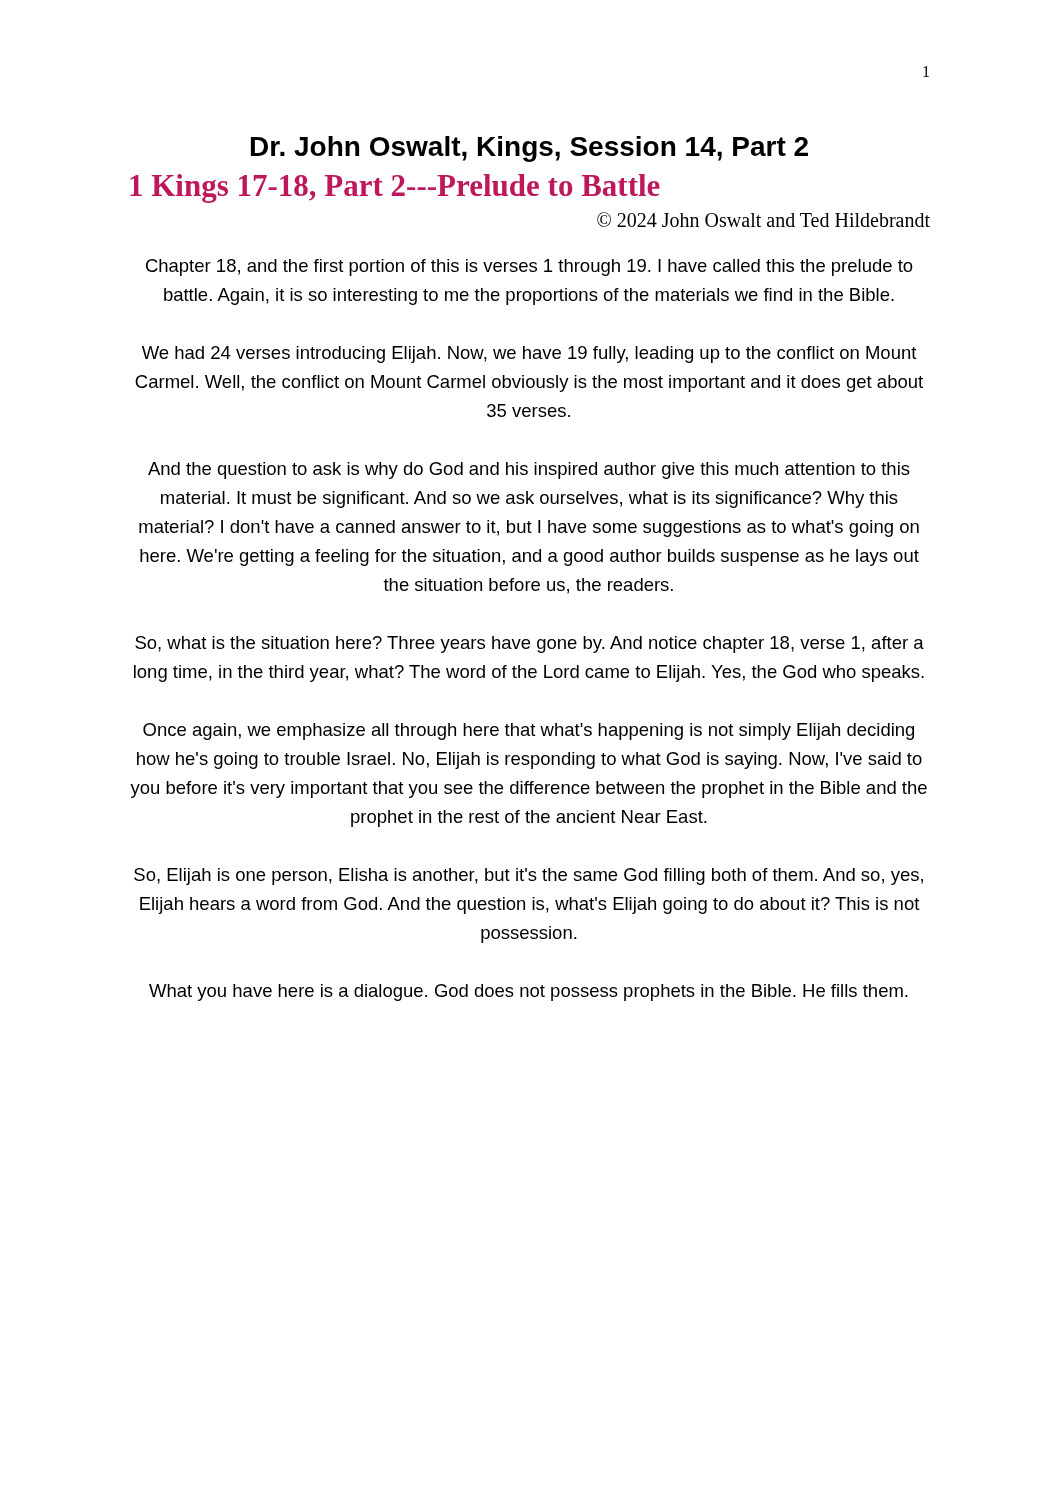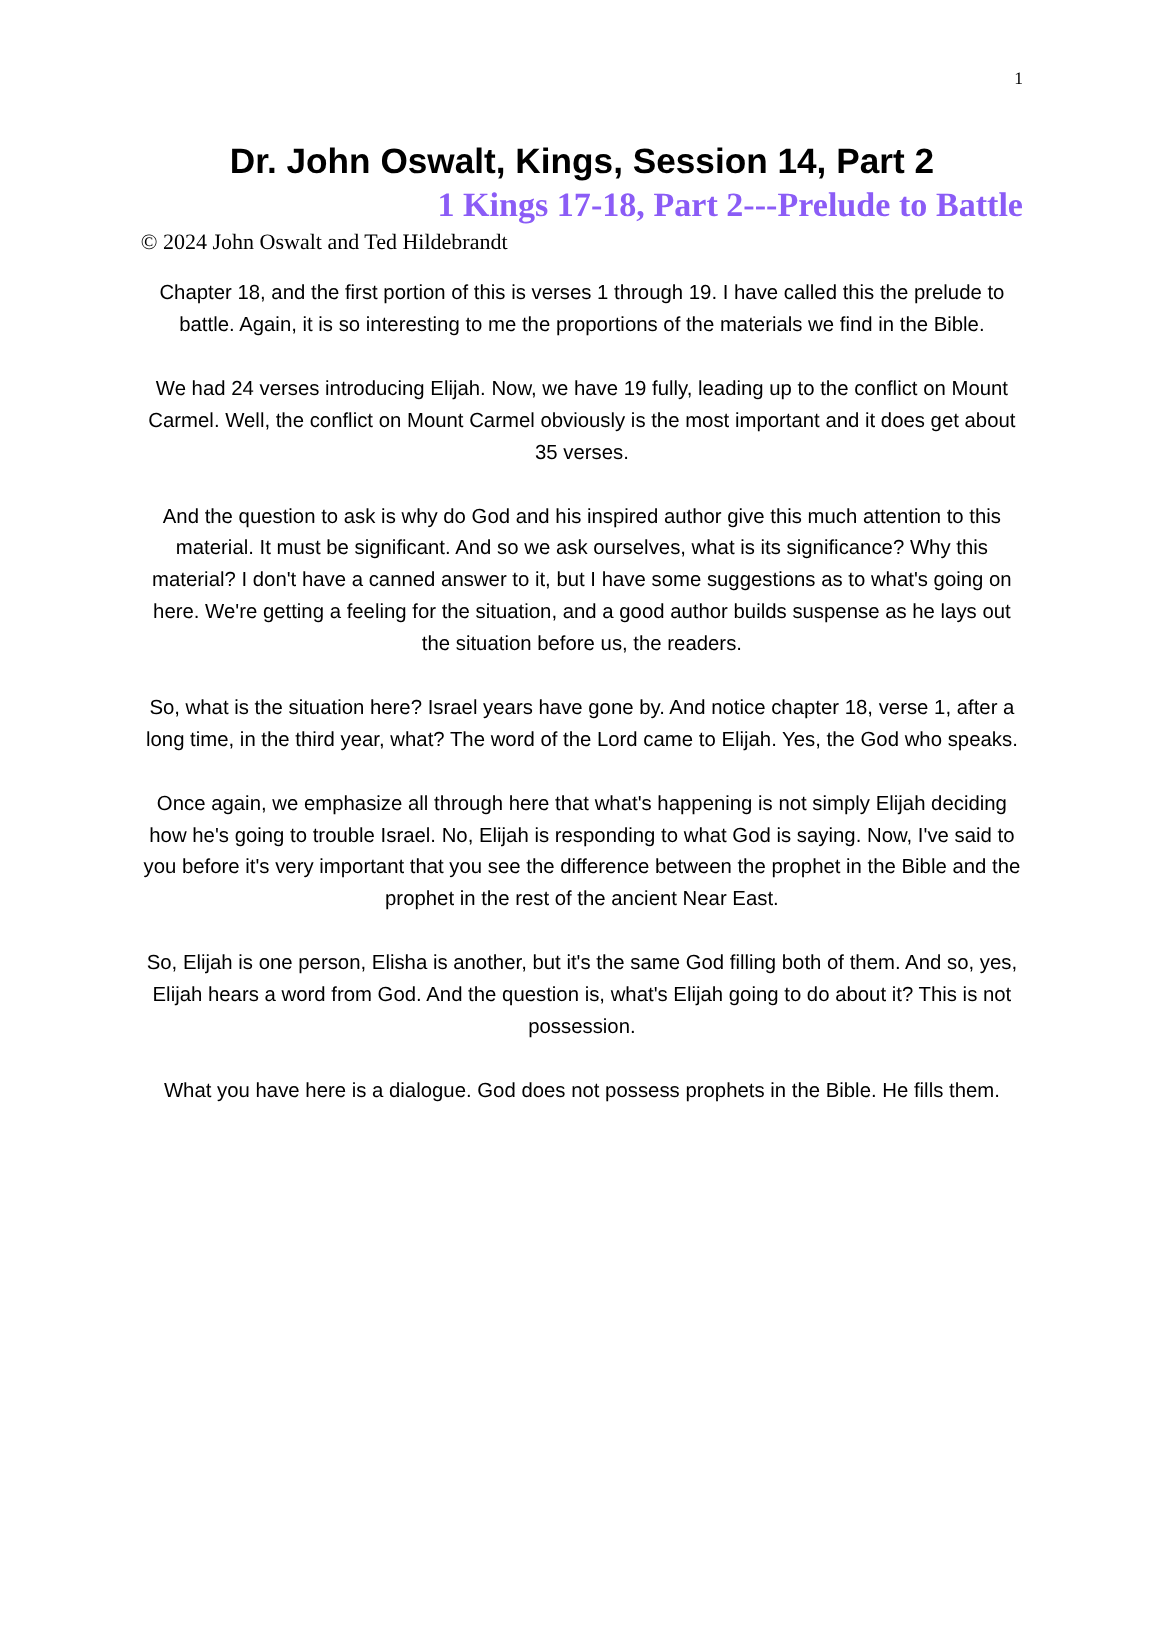--- a/index.html
+++ b/index.html
@@ -27,36 +27,36 @@
   }
   .content {
     padding: 128px 128px 0 128px;
     box-sizing: border-box;
   }
   .title-sans {
     margin: 0;
     text-align: center;
     font-family: "Liberation Sans", sans-serif;
     font-weight: 700;
-    font-size: 32px;
+    font-size: 28px;
     line-height: 37px;
     color: #000000;
   }
   .title-serif {
     margin: 0;
-    text-align: right;
+    text-align: left;
     font-family: "Liberation Serif", serif;
     font-weight: 700;
     font-size: 31px;
     line-height: 42px;
-    color: #8b5cf6;
+    color: #be185d;
   }
   .copyright {
     margin: 0 0 18px 0;
-    text-align: left;
+    text-align: right;
     font-family: "Liberation Serif", serif;
     font-weight: 400;
     font-size: 20px;
     line-height: 26px;
     color: #000000;
   }
   .body-text p {
     margin: 0 0 29px 0;
     font-family: "Liberation Sans", sans-serif;
     font-weight: 400;
@@ -78,20 +78,20 @@
     <h1 class="title-sans">Dr. John Oswalt, Kings, Session 14, Part 2</h1>
 
     <h2 class="title-serif">1 Kings 17-18, Part 2---Prelude to Battle</h2>
 
     <div class="copyright">© 2024 John Oswalt and Ted Hildebrandt</div>
 
     <div class="body-text">
       <p>Chapter 18, and the first portion of this is verses 1 through 19. I have called this the prelude to battle. Again, it is so interesting to me the proportions of the materials we find in the Bible.</p>
       <p>We had 24 verses introducing Elijah. Now, we have 19 fully, leading up to the conflict on Mount Carmel. Well, the conflict on Mount Carmel obviously is the most important and it does get about 35 verses.</p>
       <p>And the question to ask is why do God and his inspired author give this much attention to this material. It must be significant. And so we ask ourselves, what is its significance? Why this material? I don't have a canned answer to it, but I have some suggestions as to what's going on here. We're getting a feeling for the situation, and a good author builds suspense as he lays out the situation before us, the readers.</p>
-      <p>So, what is the situation here? Israel years have gone by. And notice chapter 18, verse 1, after a long time, in the third year, what? The word of the Lord came to Elijah. Yes, the God who speaks.</p>
+      <p>So, what is the situation here? Three years have gone by. And notice chapter 18, verse 1, after a long time, in the third year, what? The word of the Lord came to Elijah. Yes, the God who speaks.</p>
       <p>Once again, we emphasize all through here that what's happening is not simply Elijah deciding how he's going to trouble Israel. No, Elijah is responding to what God is saying. Now, I've said to you before it's very important that you see the difference between the prophet in the Bible and the prophet in the rest of the ancient Near East.</p>
       <p>So, Elijah is one person, Elisha is another, but it's the same God filling both of them. And so, yes, Elijah hears a word from God. And the question is, what's Elijah going to do about it? This is not possession.</p>
       <p>What you have here is a dialogue. God does not possess prophets in the Bible. He fills them.</p>
     </div>
 
   </div>
 </div>
 
 </body></html>

